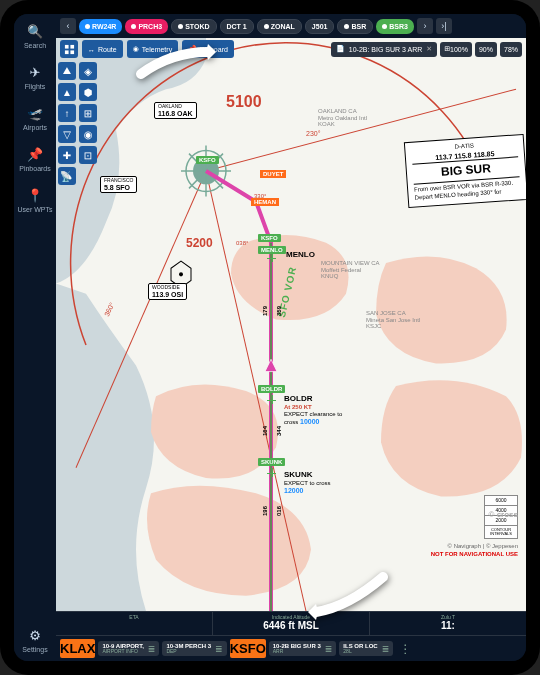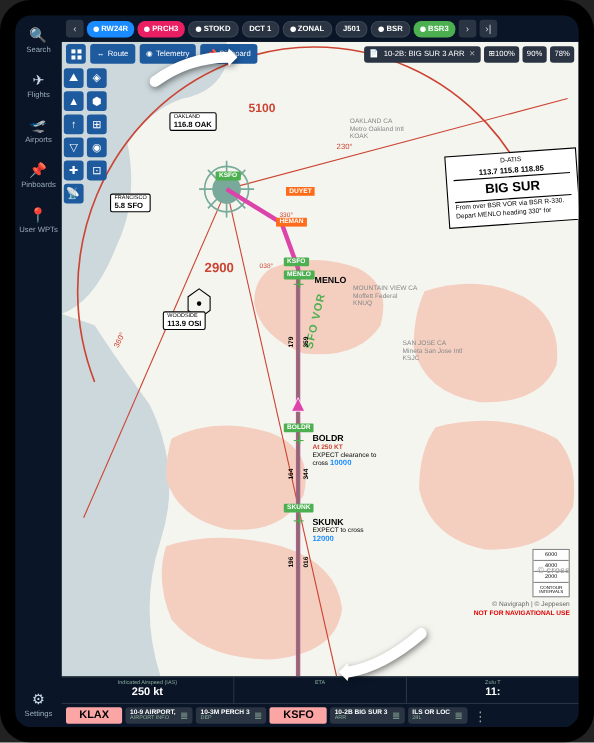--- a/index.html
+++ b/index.html
@@ -52,21 +52,21 @@
 .contour-legend div{border-bottom:1px solid #888;padding:2px 5px;text-align:center;}
 .credit{position:absolute;right:8px;bottom:52px;font-size:6px;color:#666;text-align:right;line-height:1.3;}
 .credit .red{color:#d00;font-weight:600;}
 .mapbox{position:absolute;right:8px;bottom:92px;font-size:8px;color:#aaa;font-weight:600;}
 .bottombar{background:#0a1628;z-index:20;}
 .stats{display:flex;border-top:1px solid #2a3442;border-bottom:1px solid #2a3442;}
 .stat{flex:1;text-align:center;padding:3px 2px;border-right:1px solid #2a3442;}
 .stat-l{font-size:5px;color:#8a9;line-height:1;}
 .stat-v{font-size:10px;color:#fff;font-weight:600;line-height:1.2;}
 .chart-row{display:flex;align-items:center;padding:3px 4px;gap:3px;}
-.ap-badge{background:#fca5a5;color:#000;font-weight:800;font-size:10px;padding:2px 12px;border-radius:2px;}
+.ap-badge{background:#f97316;color:#000;font-weight:800;font-size:13px;padding:2px 0;border-radius:2px;}
 .chart-chip{background:#2a3442;border-radius:3px;padding:2px 4px;display:flex;align-items:center;gap:4px;cursor:pointer;}
 .chart-chip .t1{font-size:6px;color:#fff;font-weight:600;line-height:1;}
 .chart-chip .t2{font-size:5px;color:#8a9;line-height:1;}
 .chart-chip .layers{color:#8a9;font-size:9px;}
 .more-dots{color:#8a9;font-size:12px;cursor:pointer;padding:0 3px;}
 .home-ind{position:absolute;bottom:4px;left:50%;transform:translateX(-50%);width:80px;height:3px;background:#666;border-radius:2px;}
 .pointer-arrow{position:absolute;z-index:30;pointer-events:none;}
 .pointer-arrow svg{filter:drop-shadow(1px 2px 3px rgba(0,0,0,0.5));}
 </style>
 </head>
@@ -248,22 +248,22 @@
       </div>
       <div class="wp-box" style="top:138px;left:44px;">
         <div class="sm">FRANCISCO</div>
         <div>5.8 SFO</div>
       </div>
       <div class="wp-box" style="top:245px;left:92px;">
         <div class="sm">WOODSIDE</div>
         <div>113.9 OSI</div>
       </div>
 
-      <div class="red-sm" style="top:55px;left:170px;font-size:11px;">5100</div>
-      <div class="red-sm" style="top:198px;left:130px;font-size:12px;">2900</div>
+      <div class="red-sm" style="top:55px;left:170px;font-size:16px;">5100</div>
+      <div class="red-sm" style="top:198px;left:130px;font-size:12px;">5200</div>
 
       <div class="brg" style="top:92px;left:250px;">230°</div>
       <div class="brg" style="top:268px;left:46px;transform:rotate(-65deg);">360°</div>
       <div class="brg" style="top:155px;left:198px;font-size:6px;">330°</div>
       <div class="brg" style="top:202px;left:180px;font-size:6px;">038°</div>
 
       <div class="fix-green" style="top:118px;left:140px;">KSFO</div>
       <div class="fix-green" style="top:196px;left:202px;">KSFO</div>
       <div class="fix-green" style="top:208px;left:202px;">MENLO</div>
       <div class="fix-green" style="top:347px;left:202px;">BOLDR</div>
@@ -330,26 +330,26 @@
       <div class="mapbox">© cross</div>
       <div class="credit">
         <div>© Navigraph | © Jeppesen</div>
         <div class="red">NOT FOR NAVIGATIONAL USE</div>
       </div>
     </div>
 
     <div class="bottombar">
       <div class="stats">
         <div class="stat">
-              <div class="stat-l">Indicated Airspeed (IAS)</div>
-              <div class="stat-v">250 kt</div>
-            </div>
-        <div class="stat">
               <div class="stat-l">ETA</div>
               <div class="stat-v"></div>
+            </div>
+        <div class="stat">
+              <div class="stat-l">Indicated Altitude</div>
+              <div class="stat-v">6446 ft MSL</div>
             </div>
         <div class="stat" style="border-right:none;">
               <div class="stat-l">Zulu T</div>
               <div class="stat-v">11:</div>
             </div>
       </div>
       <div class="chart-row">
         <div class="ap-badge">KLAX</div>
         <div class="chart-chip">
               <div>

